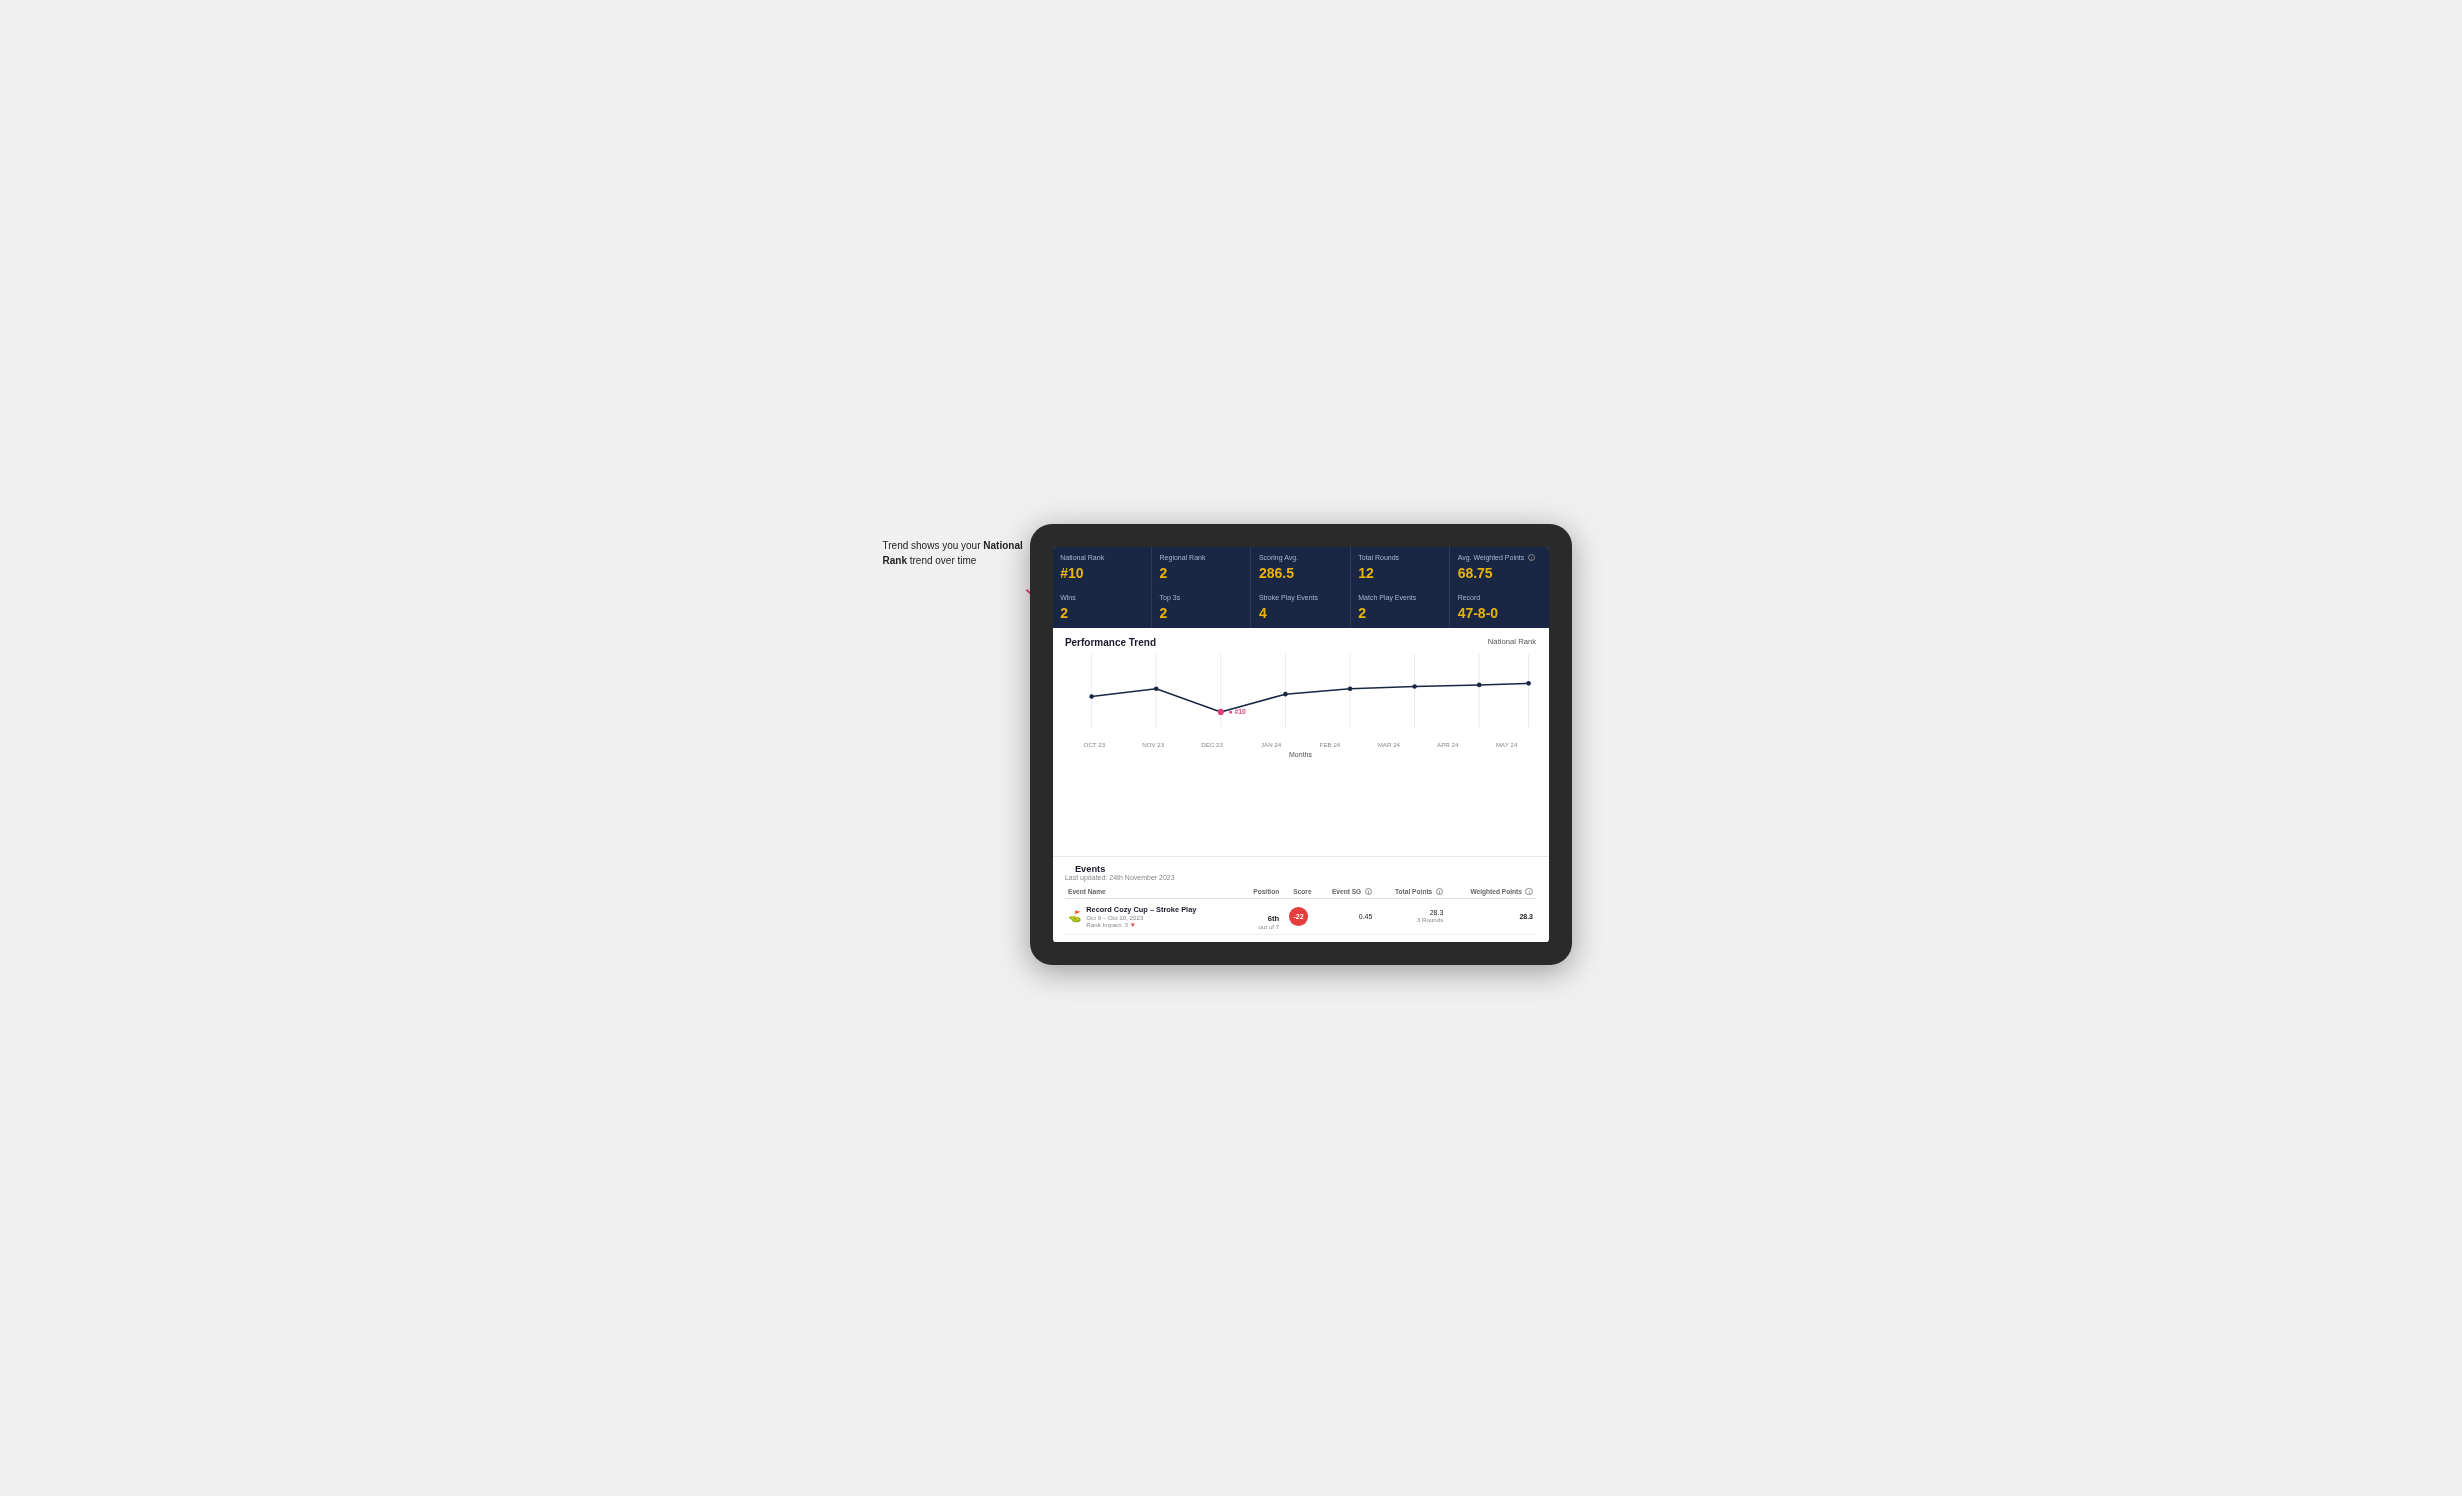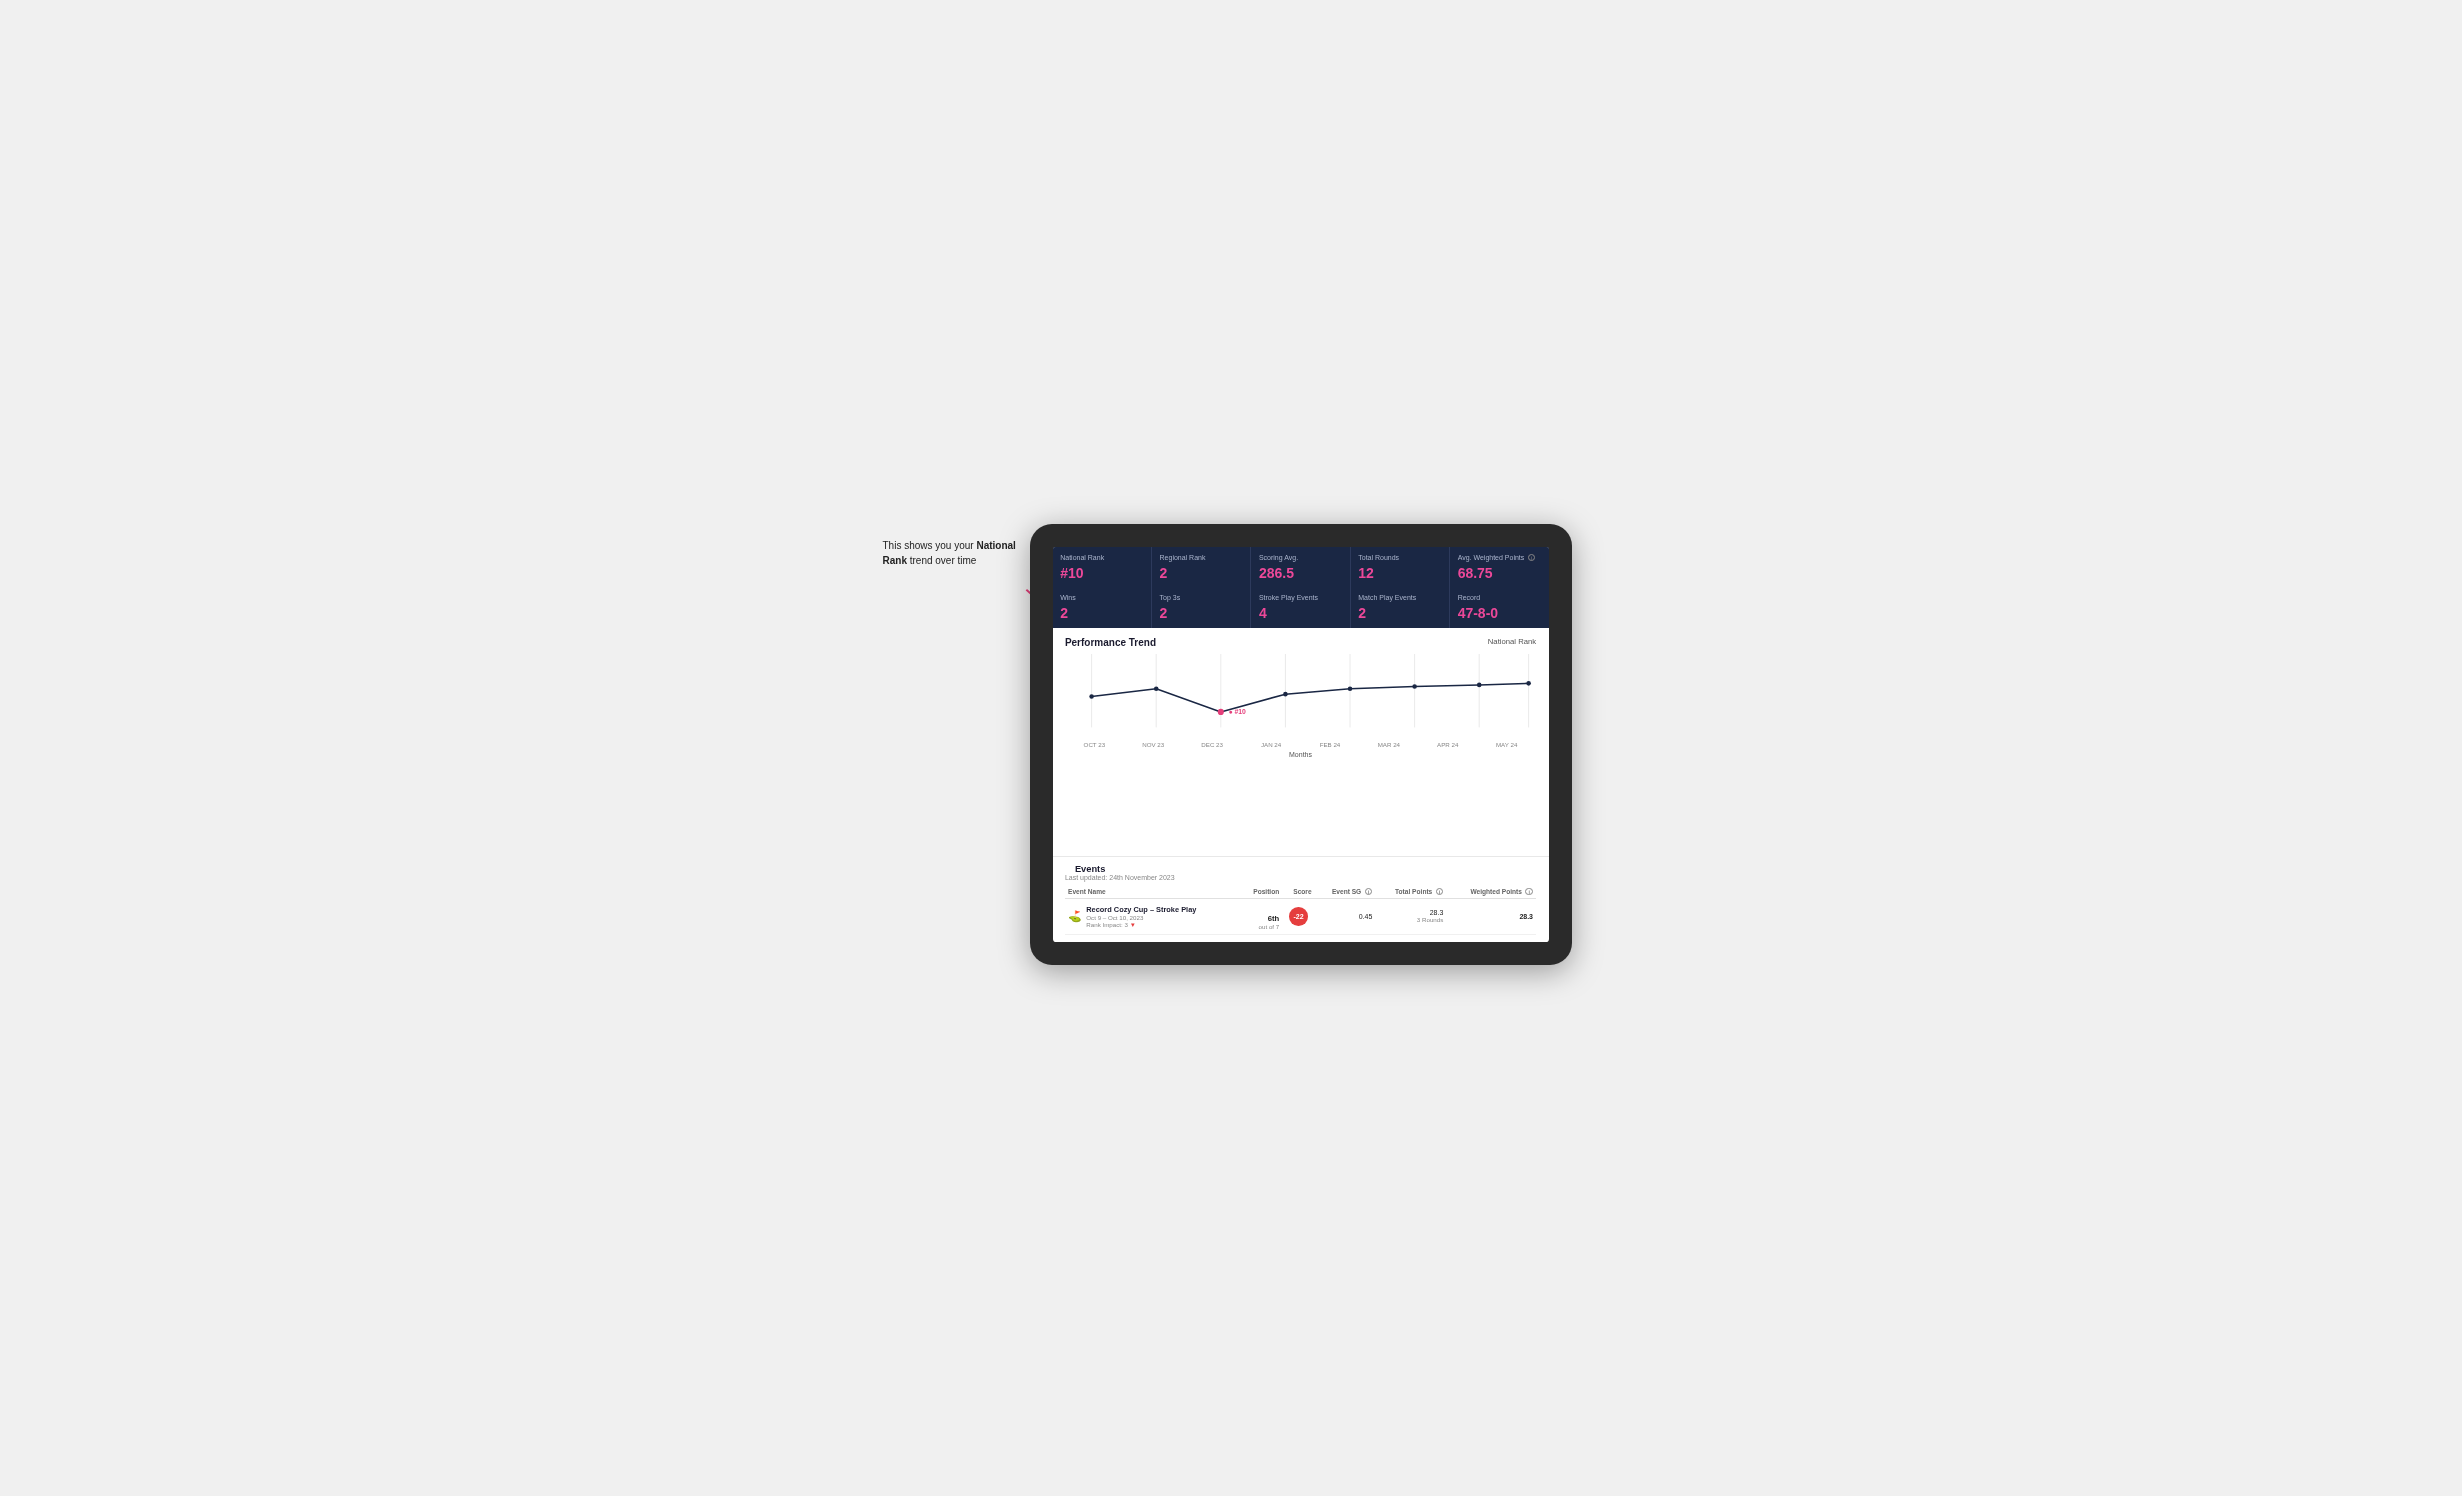--- a/index.html
+++ b/index.html
@@ -79,21 +79,21 @@
     }
     .stat-cell .label {
       font-size: 7px;
       color: #aab4cc;
       line-height: 1.3;
       margin-bottom: 3.1px;
     }
     .stat-cell .value {
       font-size: 14px;
       font-weight: 700;
-      color: #ec4899;
+      color: #eab308;
     }
     
     .performance-section {
       padding: 9.3px 12.4px 0;
       flex: 1;
     }
     .perf-header {
       display: flex;
       justify-content: space-between;
       align-items: flex-start;
@@ -204,21 +204,21 @@
       color: #888;
       margin-left: 1.5px;
     }
   </style>
 </head>
 <body>
 
 <div class="scene">
 
   <div class="annotation">
-    <span>This shows you your </span><strong>National Rank</strong><span> trend over time</span>
+    <span>Trend shows you your </span><strong>National Rank</strong><span> trend over time</span>
   </div>
 
   <svg class="arrow-svg" viewBox="0 0 900 580">
     <defs>
       <marker id="arrowhead" markerWidth="10" markerHeight="7" refX="9" refY="3.5" orient="auto">
         <polygon points="0 0, 10 3.5, 0 7" fill="#e53e7a"></polygon>
       </marker>
     </defs>
     <line x1="185" y1="85" x2="430" y2="300" stroke="#e53e7a" stroke-width="2.5" marker-end="url(#arrowhead)"></line>
   </svg>

